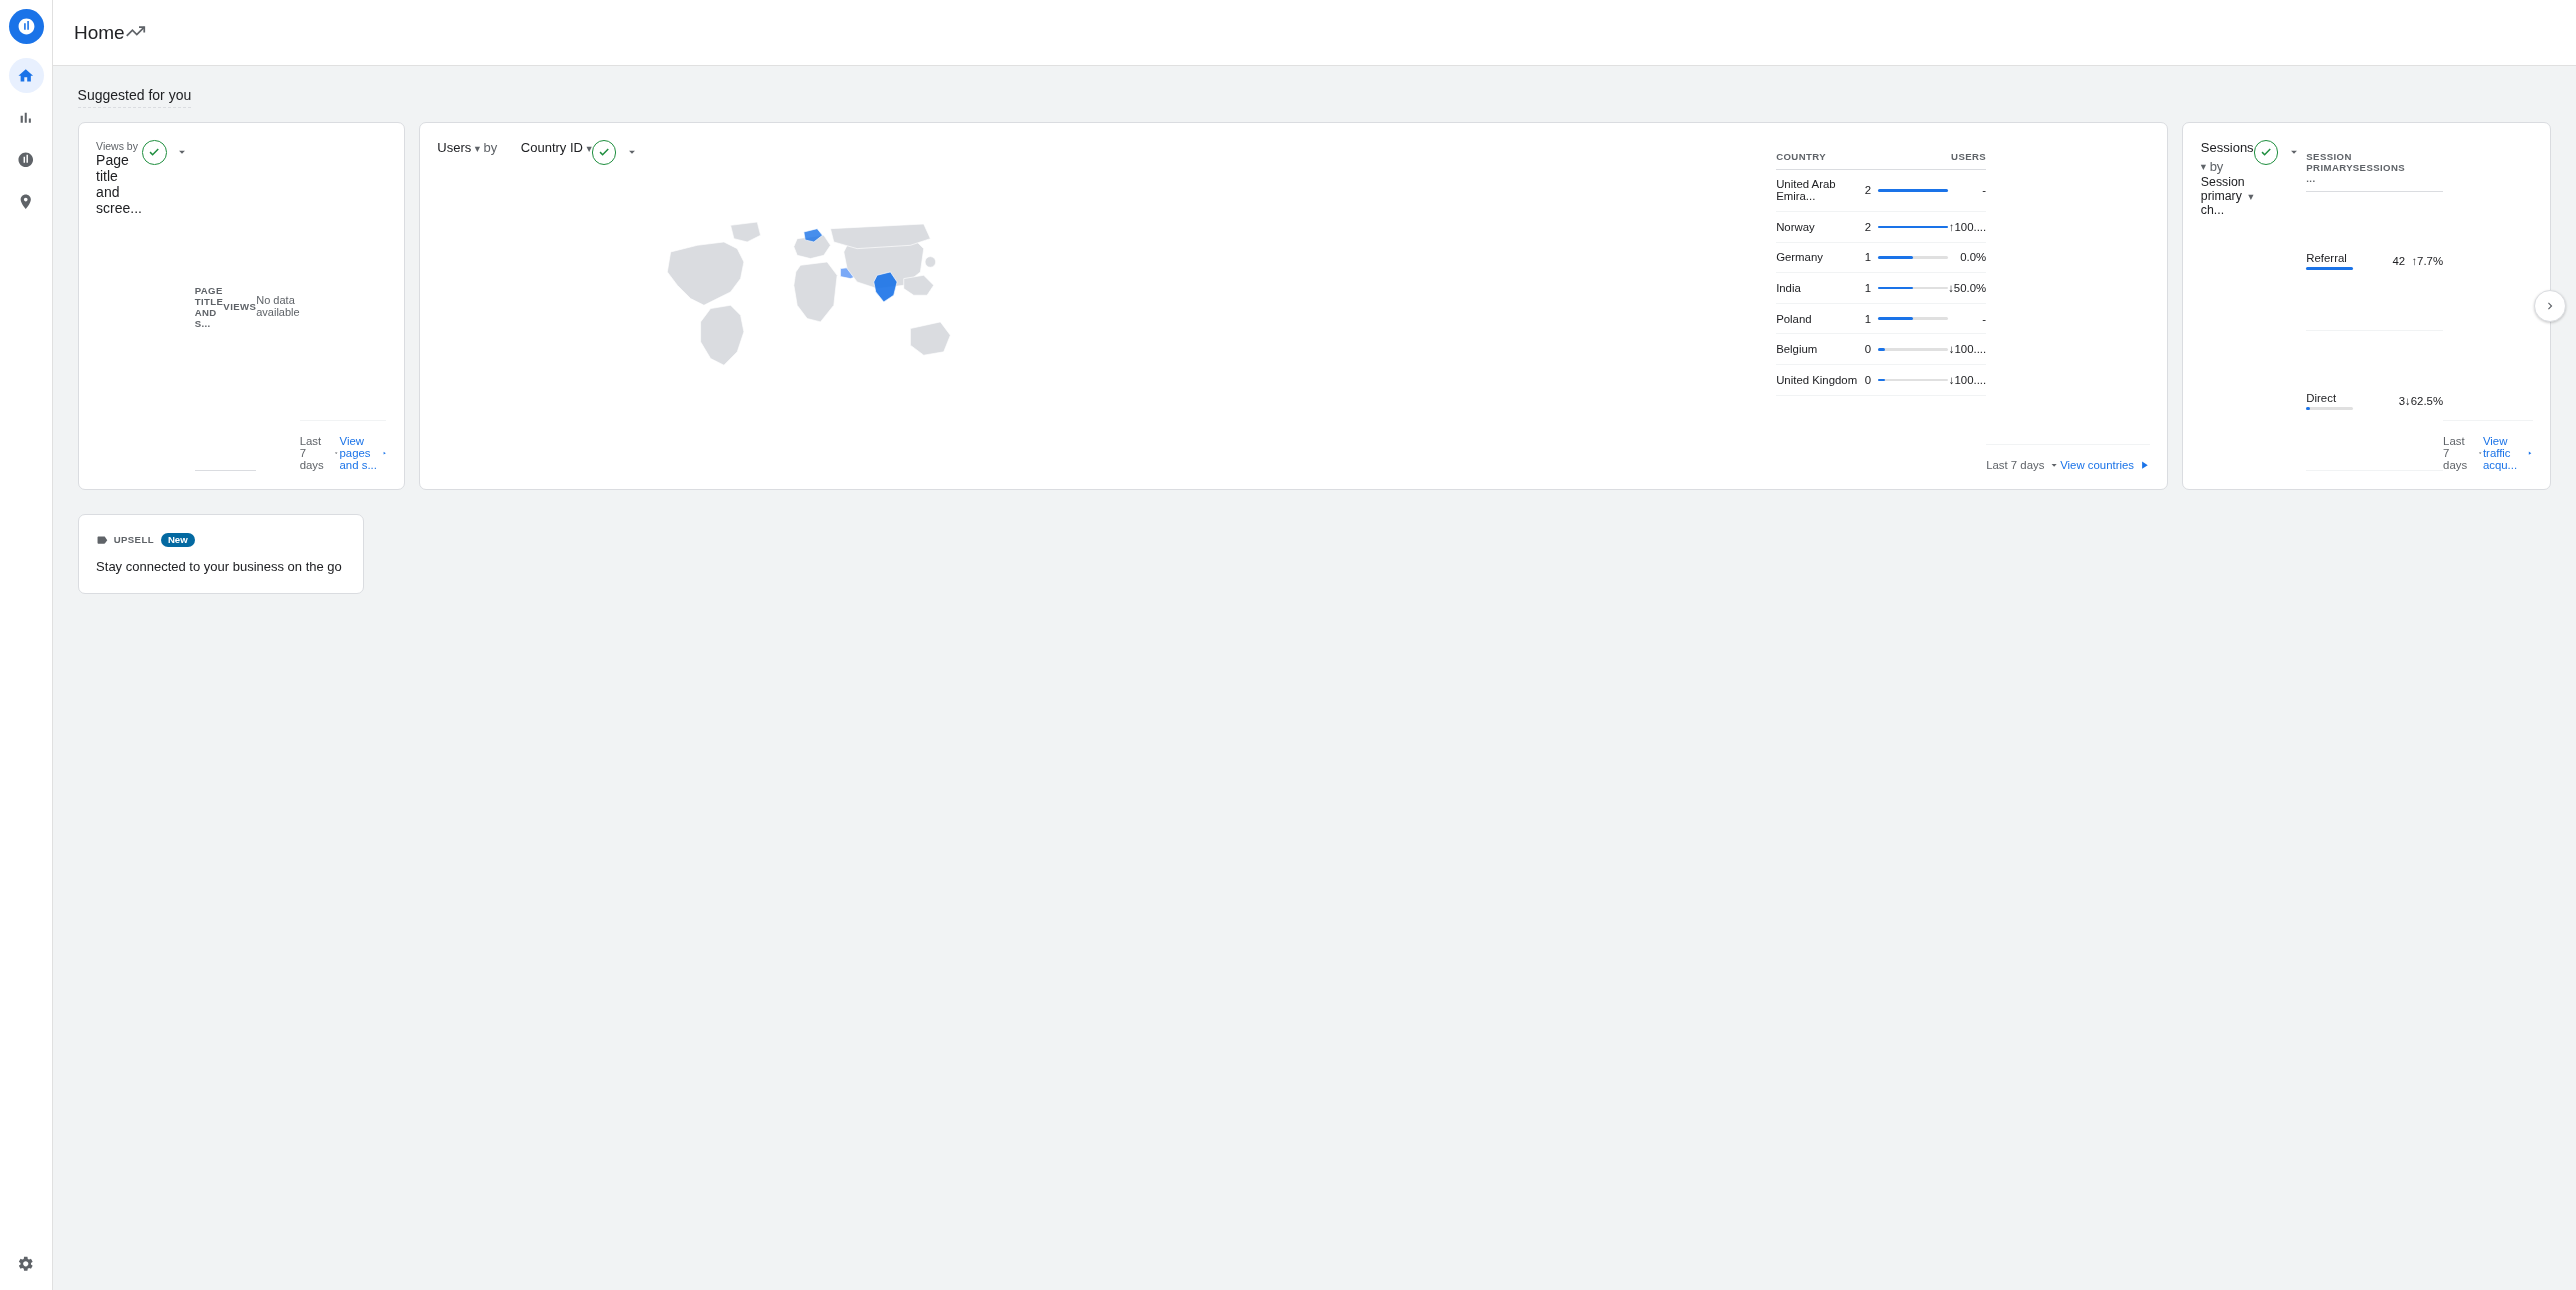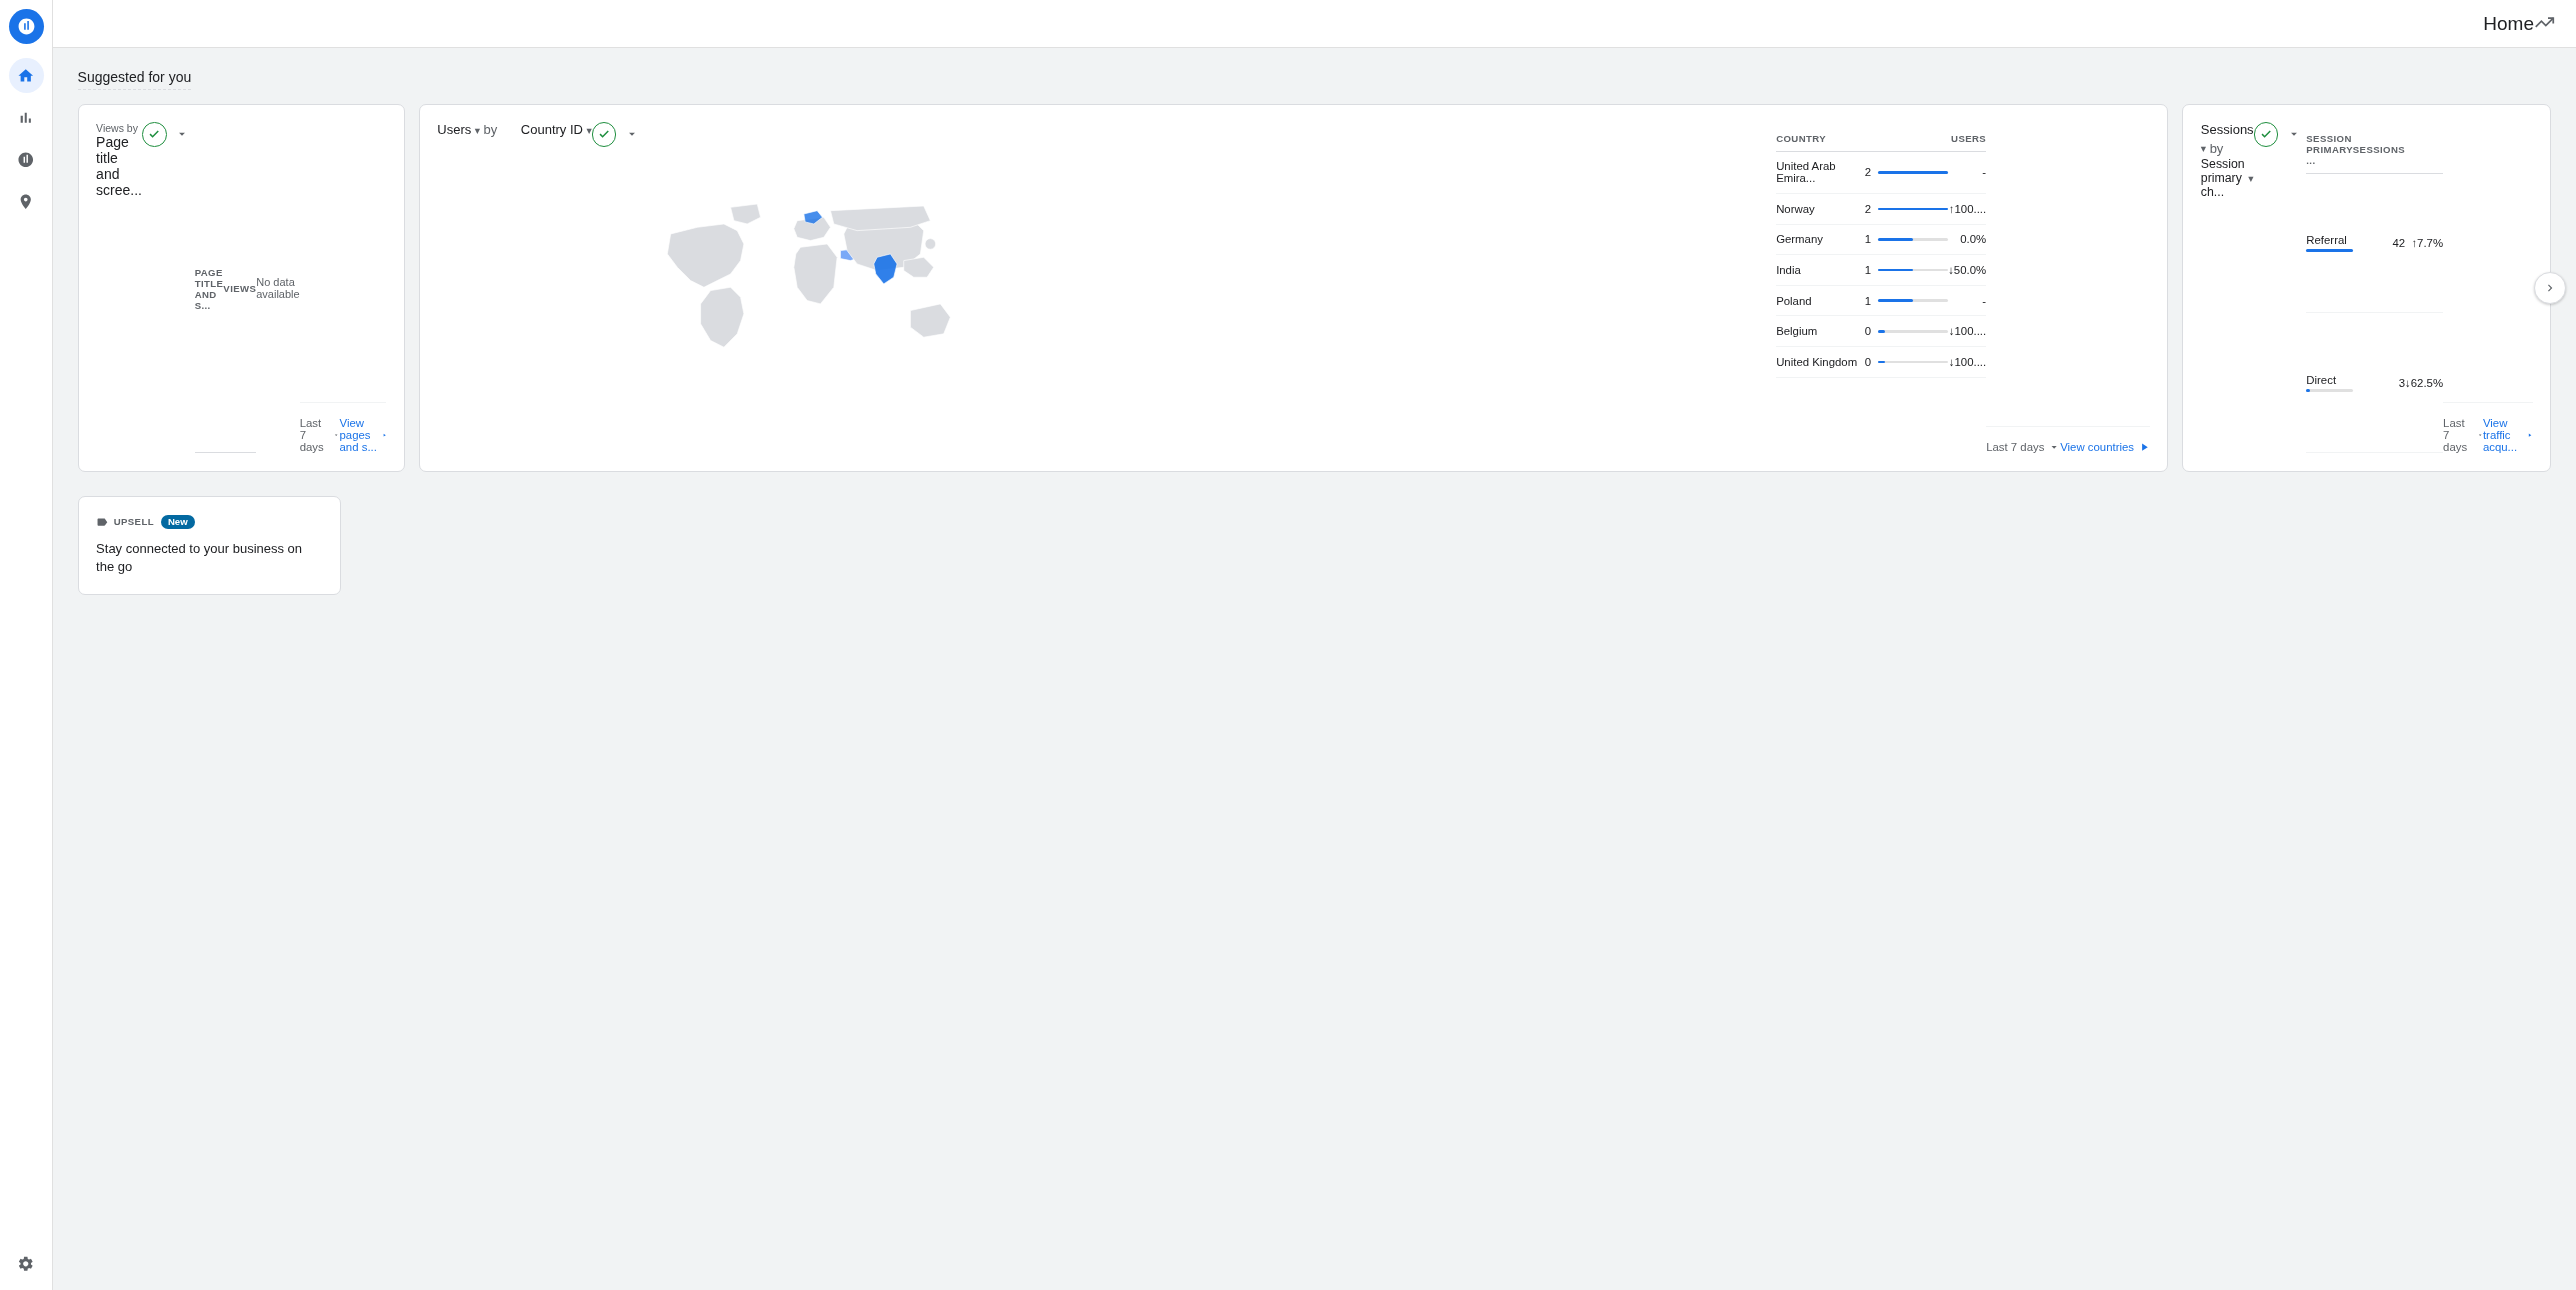--- a/index.html
+++ b/index.html
@@ -43,23 +43,23 @@
       flex-direction: column;
       overflow: hidden;
     }
 
     
     .header {
       background: #fff;
       padding: 14px 21px;
       display: flex;
       align-items: center;
-      justify-content: flex-end;
+      justify-content: flex-start;
       border-bottom: 0.9px solid #e0e0e0;
-      height: 48px;
+      height: 66px;
       flex-shrink: 0;
     }
     .header-title { font-size: 19px; font-weight: 400; color: #202124; }
     .header-icon { color: #5f6368; cursor: pointer; }
 
     
     .content {
       flex: 1;
       overflow-y: auto;
       padding: 21px 24.6px;
@@ -208,21 +208,21 @@
       margin-bottom: 14px;
     }
     .insights-title { font-size: 14px; font-weight: 500; color: #202124; }
     .view-all-link { color: #1a73e8; font-size: 12.3px; cursor: pointer; display: flex; align-items: center; gap: 3.5px; }
 
     .insight-card {
       background: #fff;
       border-radius: 7px;
       border: 0.9px solid #dadce0;
       padding: 17.5px;
-      width: 263px;
+      width: 286px;
     }
     .insight-tag-row { display: flex; align-items: center; gap: 7px; margin-bottom: 10.5px; }
     .insight-tag { font-size: 9.6px; color: #5f6368; font-weight: 600; letter-spacing: 0.4px; display: flex; align-items: center; gap: 5.3px; }
     .new-badge {
       background: #0369a1;
       color: #fff;
       font-size: 9.6px;
       font-weight: 600;
       padding: 1.8px 7px;
       border-radius: 8.8px;

